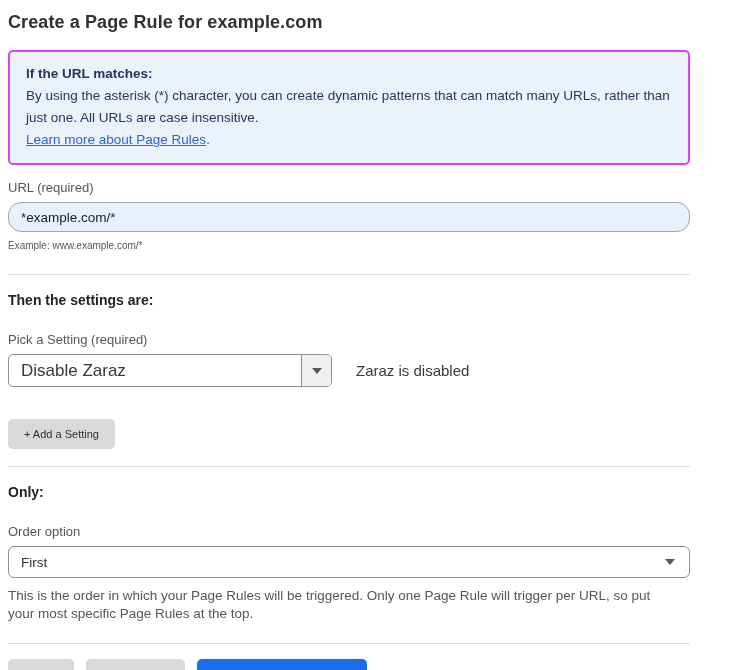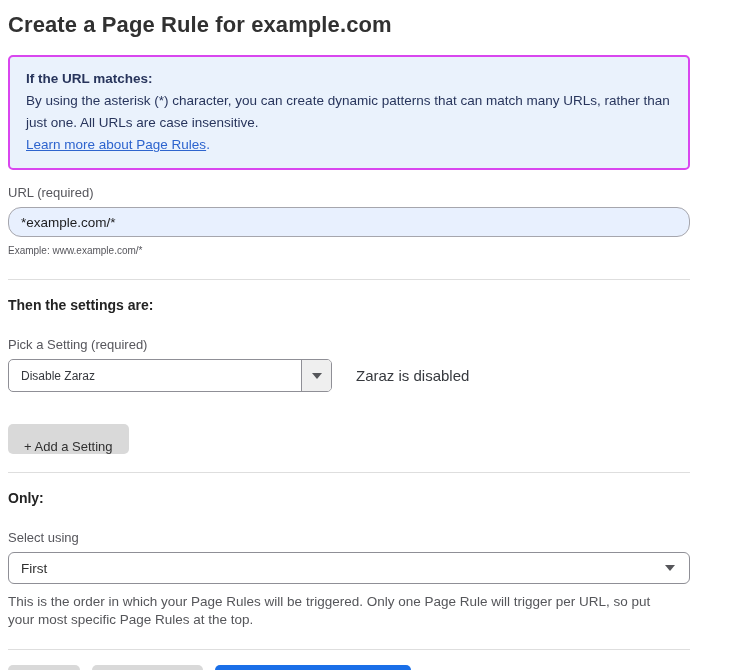--- a/index.html
+++ b/index.html
@@ -11,21 +11,21 @@
   .page {
     width: 750px;
     height: 670px;
     padding: 12px 0 0 8px;
     position: relative;
     background: #fff;
   }
   .content { width: 682px; }
 
   .page-title {
-    font-size: 22px;
+    font-size: 18px;
     font-weight: bold;
     color: #313131;
     letter-spacing: 0.1px;
     margin-bottom: 17px;
   }
 
   
   .info-box {
     border: 2px solid #d946ef;
     background: #eaf2fc;
@@ -96,21 +96,21 @@
     display: flex;
     align-items: stretch;
     cursor: pointer;
     overflow: hidden;
   }
   .setting-select .select-value {
     flex: 1;
     display: flex;
     align-items: center;
     padding: 0 12px;
-    font-size: 12px;
+    font-size: 17px;
     color: #36393e;
   }
   .setting-select .select-arrow-box {
     width: 30px;
     border-left: 1px solid #8f8f96;
     background: #efefef;
     display: flex;
     align-items: center;
     justify-content: center;
   }
@@ -124,24 +124,24 @@
     font-size: 15px;
     color: #36393e;
     margin-left: 24px;
   }
 
   .btn {
     display: inline-block;
     border: none;
     border-radius: 5px;
     font-family: "Liberation Sans", "DejaVu Sans", sans-serif;
-    font-size: 13px;
+    font-size: 11px;
     color: #303030;
     background: #d9d9d9;
-    padding: 8px 16px;
+    padding: 0 16px;
     height: 32px;
     line-height: 32px;
     cursor: pointer;
   }
   .btn-add { background: #d9d9d9; height: 30px; line-height: 30px; }
   .btn-primary {
     background: #1a6fe8;
     color: #ffffff;
   }
 
@@ -216,21 +216,21 @@
       </div>
       <div class="setting-status">Zaraz is disabled</div>
     </div>
 
     <button class="btn btn-add mt-add-btn">+ Add a Setting</button>
 
     <hr class="divider mt-divider2">
 
     <div class="section-heading mt-order-h">Only:</div>
 
-    <div class="field-label mt-order-label">Select using</div>
+    <div class="field-label mt-order-label">Order option</div>
     <div class="order-select">
       <span>First</span>
       <span class="caret-down"></span>
     </div>
     <div class="order-help">This is the order in which your Page Rules will be triggered. Only one Page Rule will trigger per URL, so put your most specific Page Rules at the top.</div>
 
     <hr class="divider mt-divider3">
 
     <div class="actions">
       <button class="btn">Cancel</button>

